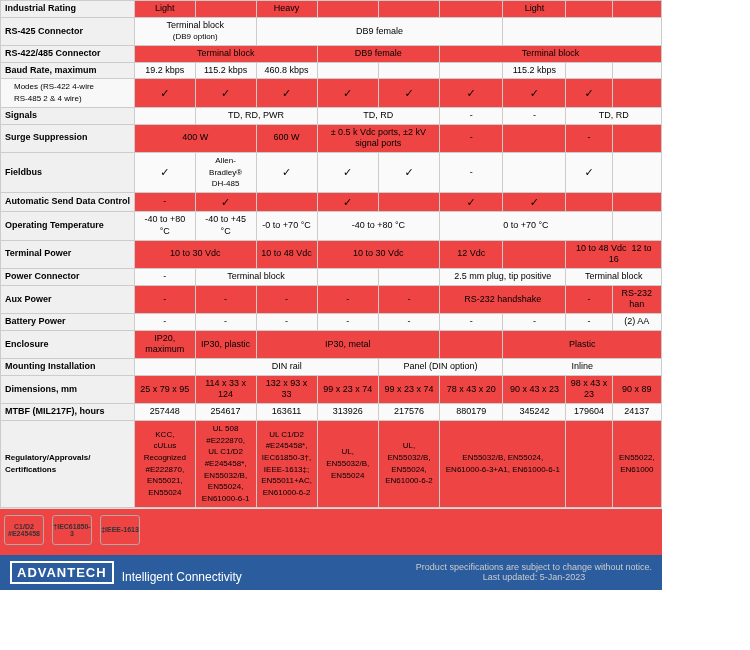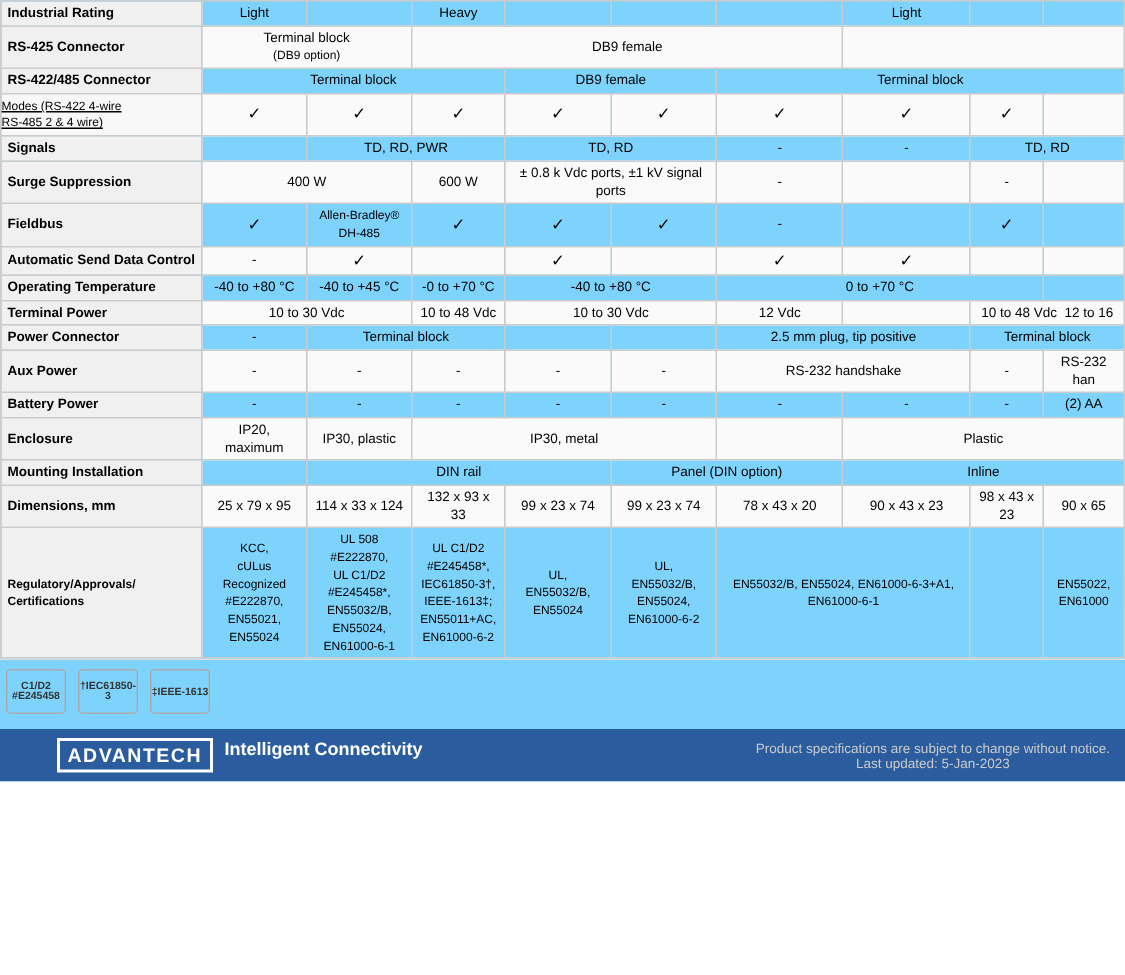--- a/index.html
+++ b/index.html
@@ -1,38 +1,38 @@
 <!DOCTYPE html>
 <html><head>
   <meta charset="utf-8">
   <style>
     * { box-sizing: border-box; margin: 0; padding: 0; }
     body { font-family: Arial, sans-serif; font-size: 10px; background: #fff; width: 750px; overflow-x: hidden; }
     
-    .page-wrapper { width: 750px; background: #7dd3fc; }
+    .page-wrapper { width: 662px; background: #ef4444; }
     
     .table-container { overflow-x: auto; width: 100%; }
     
     table { border-collapse: collapse; width: 100%; font-size: 9px; }
     
     th, td { border: 1px solid #ccc; padding: 2px 4px; text-align: center; vertical-align: middle; line-height: 1.3; }
     
     .row-label { text-align: left; font-weight: bold; background: #f0f0f0; white-space: nowrap; min-width: 90px; }
     
-    .row-label-sub { text-align: left; background: #f8f8f8; padding-left: 0; white-space: nowrap; text-decoration: underline; }
+    .row-label-sub { text-align: left; background: #f8f8f8; padding-left: 13px; white-space: nowrap; }
     
     .check { font-size: 11px; }
     
     .footer { background: #2a5c9e; color: white; padding: 6px 10px; display: flex; align-items: center; justify-content: space-between; margin-top: 4px; }
     
-    .footer-brand { display: flex; align-items: flex-start; gap: 8px; margin-left: 28px; }
+    .footer-brand { display: flex; align-items: flex-end; gap: 8px; }
     
     .footer-logo { font-size: 13px; font-weight: bold; color: white; border: 2px solid white; padding: 2px 5px; letter-spacing: 1px; }
     
-    .footer-tagline { font-size: 12px; font-weight: bold; }
+    .footer-tagline { font-size: 12px; font-weight: normal; }
     
     .footer-note { font-size: 9px; color: #ccc; }
     
     .footer-updated { font-size: 9px; color: #ccc; text-align: center; }
 
     .badge-section { display: flex; align-items: center; gap: 8px; padding: 6px 4px; border-top: 1px solid #ddd; }
 
     .badge-img { width: 40px; height: 30px; border: 1px solid #aaa; border-radius: 3px; display: flex; align-items: center; justify-content: center; font-size: 7px; font-weight: bold; color: #333; text-align: center; }
 
     tr:nth-child(even) td:not(.row-label):not(.row-label-sub) { background: #fafafa; }
@@ -67,20 +67,32 @@
           <td colspan="3"></td>
         </tr>
 
         <tr>
           <td class="row-label">RS-422/485 Connector</td>
           <td colspan="3">Terminal block</td>
           <td colspan="2">DB9 female</td>
           <td colspan="4">Terminal block</td>
         </tr>
 
+        <tr>
+          <td class="row-label">Baud Rate, maximum</td>
+          <td>19.2 kbps</td>
+          <td>115.2 kbps</td>
+          <td>460.8 kbps</td>
+          <td></td>
+          <td></td>
+          <td></td>
+          <td>115.2 kbps</td>
+          <td></td>
+          <td></td>
+        </tr>
 
         <tr>
           <td class="row-label-sub"><span class="small-text">Modes (RS-422 4-wire<br>RS-485 2 &amp; 4 wire)</span></td>
           <td class="check">✓</td>
           <td class="check">✓</td>
           <td class="check">✓</td>
           <td class="check">✓</td>
           <td class="check">✓</td>
           <td class="check">✓</td>
           <td class="check">✓</td>
@@ -96,21 +108,21 @@
           <td>-</td>
           <td>-</td>
           <td colspan="2">TD, RD</td>
         </tr>
 
 
         <tr>
           <td class="row-label">Surge Suppression</td>
           <td colspan="2">400 W</td>
           <td>600 W</td>
-          <td colspan="2">± 0.8 k Vdc ports, ±1 kV signal ports</td>
+          <td colspan="2">± 0.5 k Vdc ports, ±2 kV signal ports</td>
           <td>-</td>
           <td></td>
           <td>-</td>
           <td></td>
         </tr>
 
         <tr>
           <td class="row-label">Fieldbus</td>
           <td class="check">✓</td>
           <td><span class="small-text">Allen-Bradley®<br>DH-485</span></td>
@@ -211,23 +223,35 @@
         <tr>
           <td class="row-label">Dimensions, mm</td>
           <td>25 x 79 x 95</td>
           <td>114 x 33 x 124</td>
           <td>132 x 93 x 33</td>
           <td>99 x 23 x 74</td>
           <td>99 x 23 x 74</td>
           <td>78 x 43 x 20</td>
           <td>90 x 43 x 23</td>
           <td>98 x 43 x 23</td>
-          <td>90 x 65</td>
-        </tr>
-
+          <td>90 x 89</td>
+        </tr>
+
+        <tr>
+          <td class="row-label">MTBF (MIL217F), hours</td>
+          <td>257448</td>
+          <td>254617</td>
+          <td>163611</td>
+          <td>313926</td>
+          <td>217576</td>
+          <td>880179</td>
+          <td>345242</td>
+          <td>179604</td>
+          <td>24137</td>
+        </tr>
 
         <tr>
           <td class="row-label"><span class="small-text">Regulatory/Approvals/<br>Certifications</span></td>
           <td><span class="small-text">KCC,<br>cULus Recognized<br>#E222870,<br>EN55021,<br>EN55024</span></td>
           <td><span class="small-text">UL 508 #E222870,<br>UL C1/D2<br>#E245458*,<br>EN55032/B,<br>EN55024,<br>EN61000-6-1</span></td>
           <td><span class="small-text">UL C1/D2<br>#E245458*,<br>IEC61850-3†,<br>IEEE-1613‡;<br>EN55011+AC,<br>EN61000-6-2</span></td>
           <td><span class="small-text">UL,<br>EN55032/B,<br>EN55024</span></td>
           <td><span class="small-text">UL,<br>EN55032/B,<br>EN55024,<br>EN61000-6-2</span></td>
           <td colspan="2"><span class="small-text">EN55032/B, EN55024, EN61000-6-3+A1, EN61000-6-1</span></td>
           <td><span class="small-text"></span></td>

